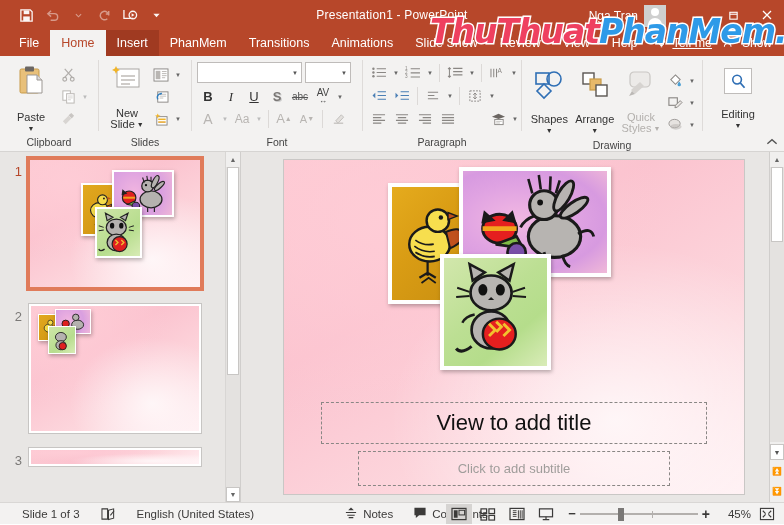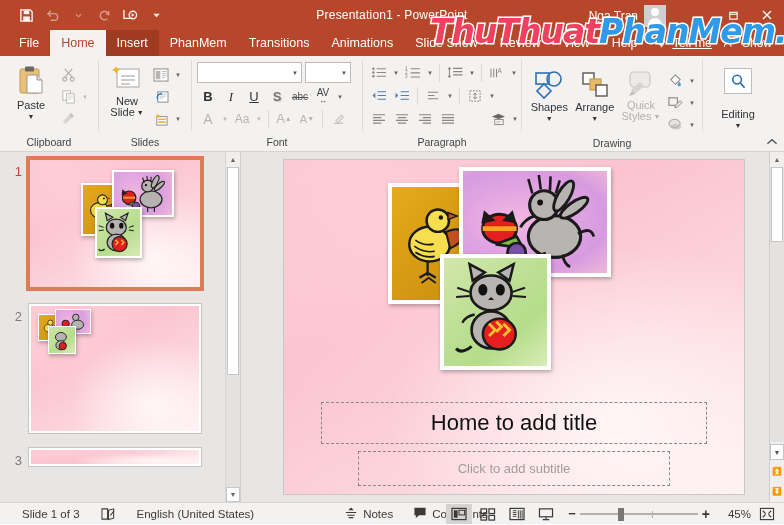--- a/index.html
+++ b/index.html
@@ -59,21 +59,21 @@
   .grp-body { flex:1; display:flex; align-items:flex-start; padding:4px 5px 0 5px;}
   .grp-label {
     height:17px; font-size:10.5px; color:#444; text-align:center; line-height:17px;
     position:relative;
   }
   .grp-sep { width:1px; background:#dedbd9; margin:4px 0 20px; }
   .bigbtn {
     display:flex; flex-direction:column; align-items:center; justify-content:flex-start;
     font-size:11px; color:#333; padding:2px 4px; min-width:42px;
   }
-  .bigbtn .lab { margin-top:2px; text-align:center; line-height:11.5px;}
+  .bigbtn .lab { margin-top:14px; text-align:center; line-height:11.5px;}
   .bigbtn.dis { color:#b3b0ad; }
   .caretdn { font-size:7px; line-height:7px; margin-top:1px; }
   .smallcol { display:flex; flex-direction:column; gap:1px; }
   .srow { display:flex; align-items:center; gap:1px; }
   .sbtn { width:22px; height:21px; display:flex; align-items:center; justify-content:center; color:#444; }
   .sbtn.dis { color:#b8b5b2; }
   .mini-caret { width:10px; height:21px; display:flex; align-items:center; justify-content:center; font-size:6px; color:#666;}
   .mini-caret.dis { color:#bbb; }
   .combo {
     height:21px; border:1px solid #bfbcba; background:#fff; display:flex; align-items:center;
@@ -756,21 +756,21 @@
             <ellipse cx="36" cy="70" rx="19" ry="18" fill="#b7b4b1" stroke="#1a1a1a" stroke-width="2.6"></ellipse>
             <ellipse cx="44" cy="74" rx="16" ry="15" fill="#e51f1f" stroke="#1a1a1a" stroke-width="2.4"></ellipse>
             <path d="M34 64l6 6-6 6M48 64l6 6-6 6" stroke="#f2c22e" stroke-width="2.8" fill="none"></path>
             <path d="M41 62l5 5-5 5" stroke="#f2c22e" stroke-width="2.8" fill="none"></path>
             <path d="M17 86q-10 8-15 2" stroke="#1a1a1a" stroke-width="3" fill="none"></path>
             <path d="M20 55q-9 2-12 8" stroke="#1a1a1a" stroke-width="2.4" fill="none"></path>
           </svg>
         </div>
       </div>
 
-      <div class="ph title" style="left:8%;top:72.5%;width:84%;height:12.5%">Home to add title</div>
+      <div class="ph title" style="left:8%;top:72.5%;width:84%;height:12.5%">View to add title</div>
       <div class="ph sub" style="left:16%;top:87%;width:68%;height:10.5%">Click to add subtitle</div>
     </div>
 
     <div class="sb-v" style="border-left:1px solid #d0cecc">
       <div class="sb-arrow">▲</div>
       <div class="sb-thumb-track" style="bottom:60px">
         <div class="sb-thumb" style="top:0;height:75px"></div>
       </div>
       <div style="position:absolute;bottom:42px;left:0;right:0;height:16px;background:#fff;border:1px solid #c8c6c4;display:flex;align-items:center;justify-content:center;font-size:7px;color:#555">▼</div>
       <div style="position:absolute;bottom:22px;left:0;right:0;height:18px;display:flex;align-items:center;justify-content:center;font-size:8px;color:#555">⏫</div>

